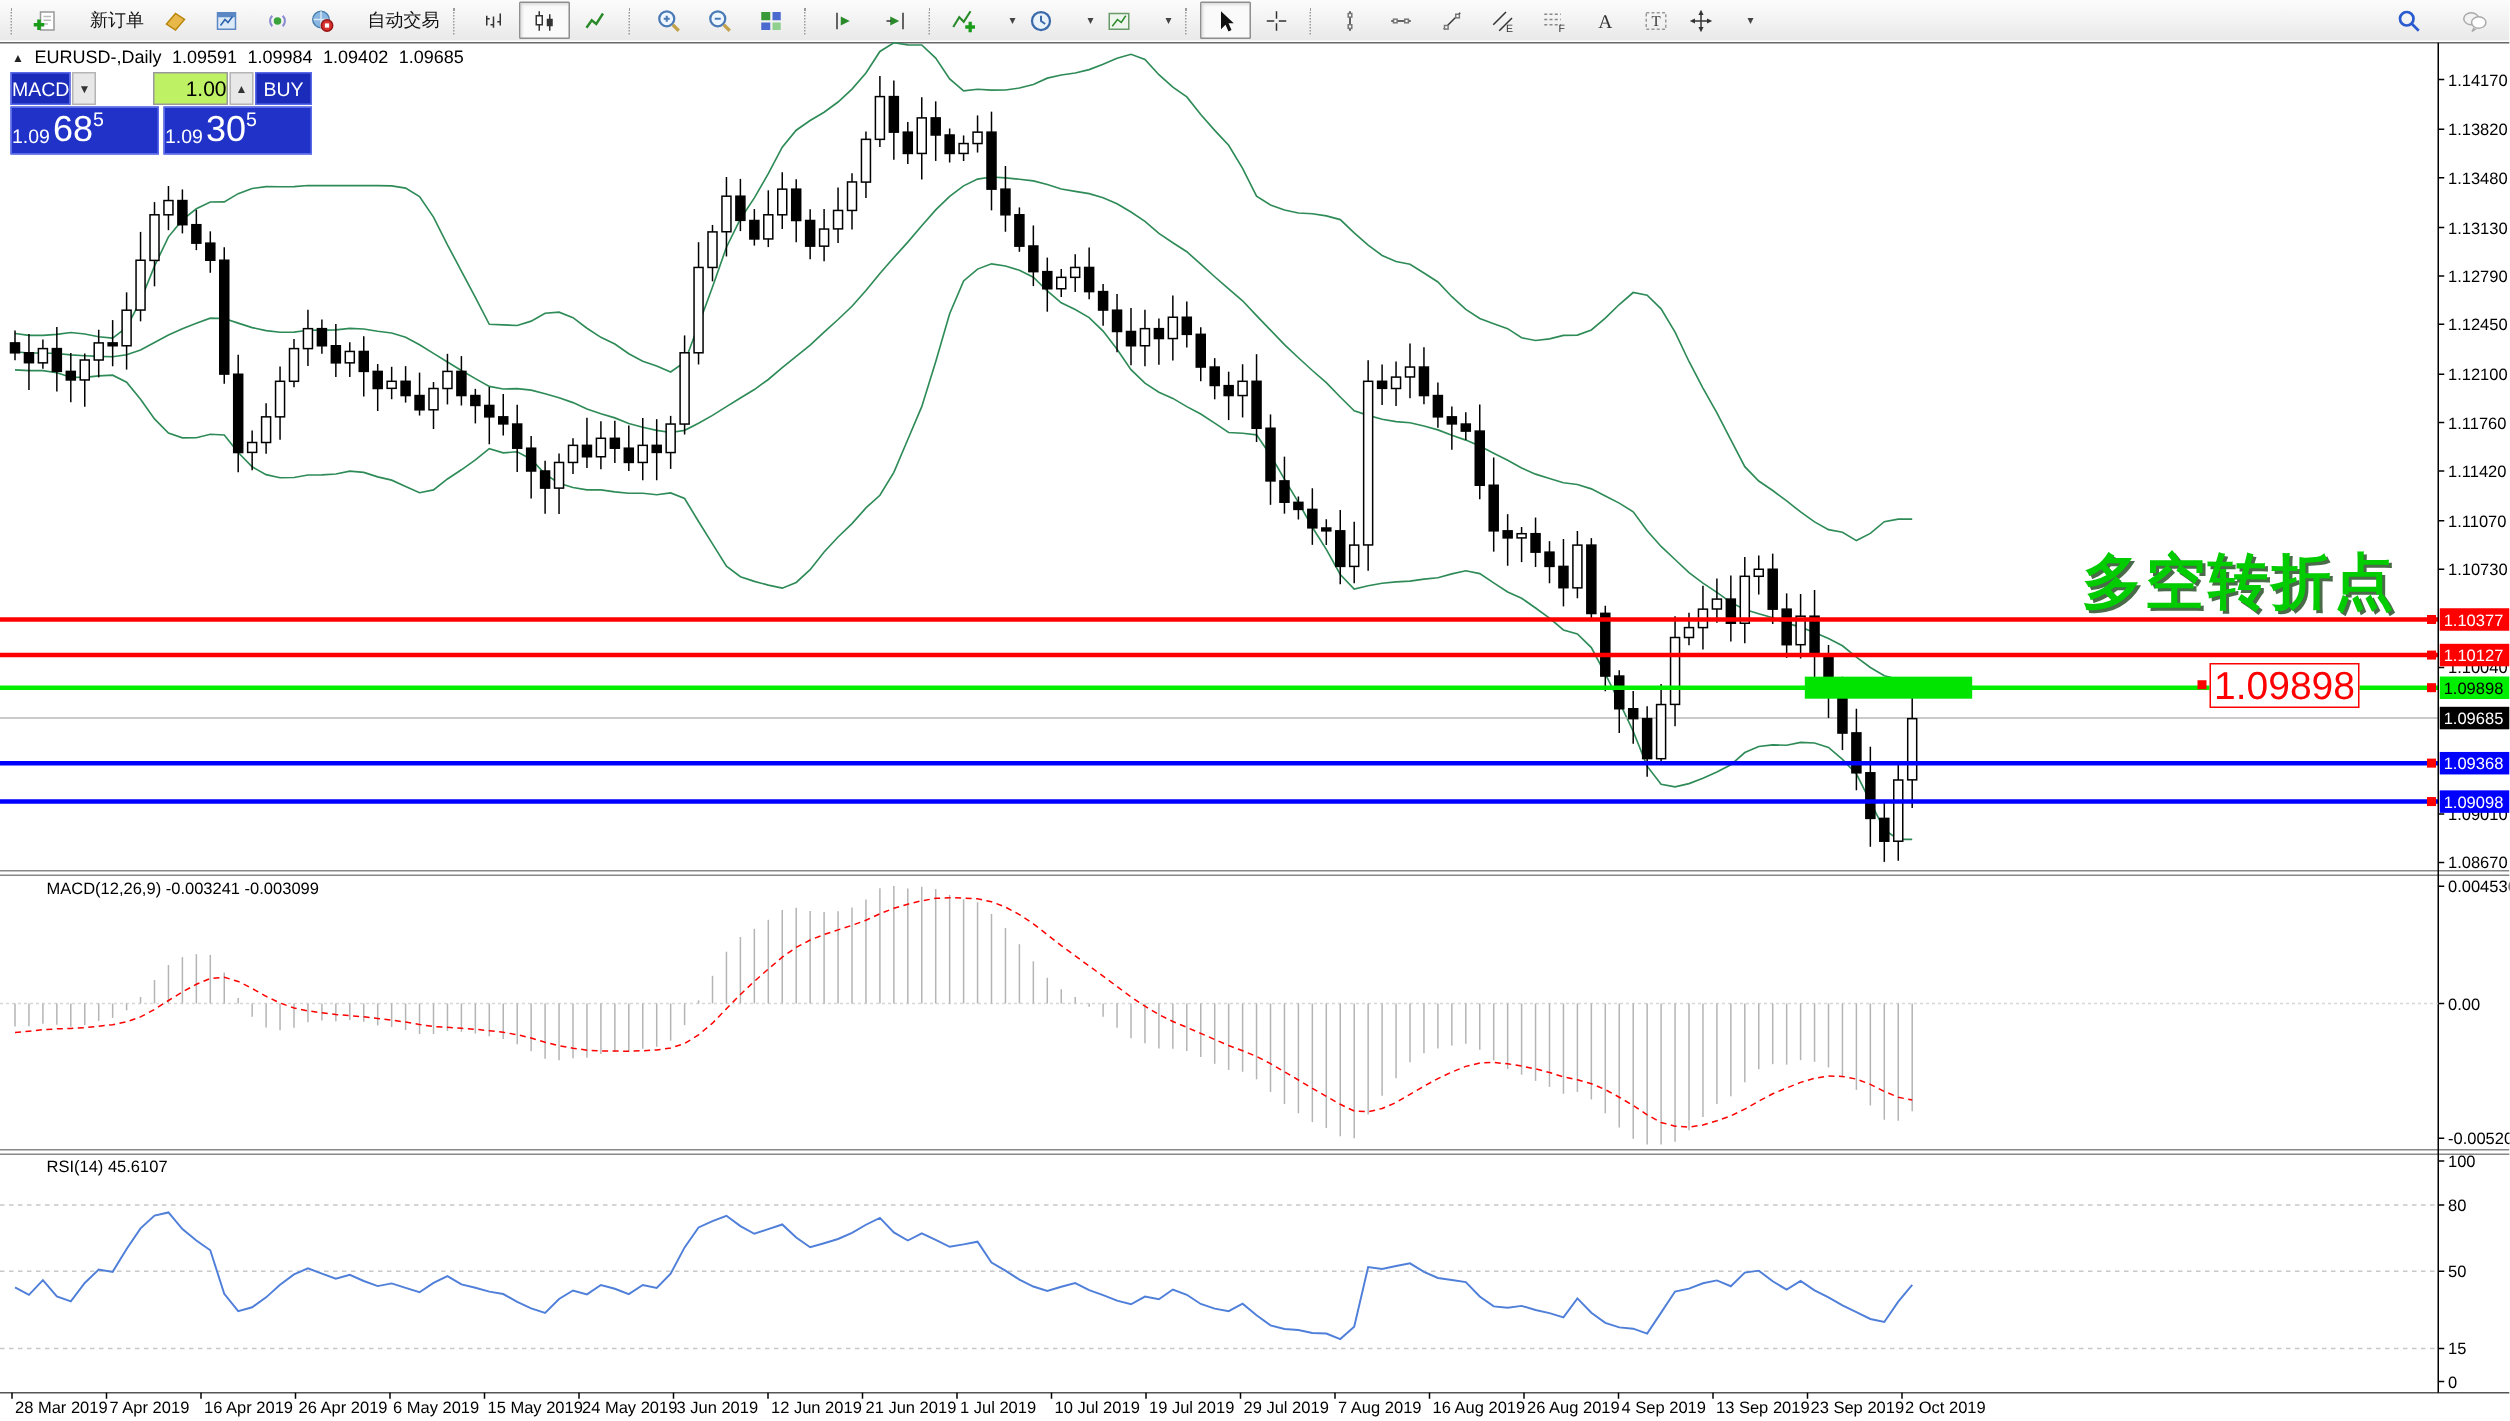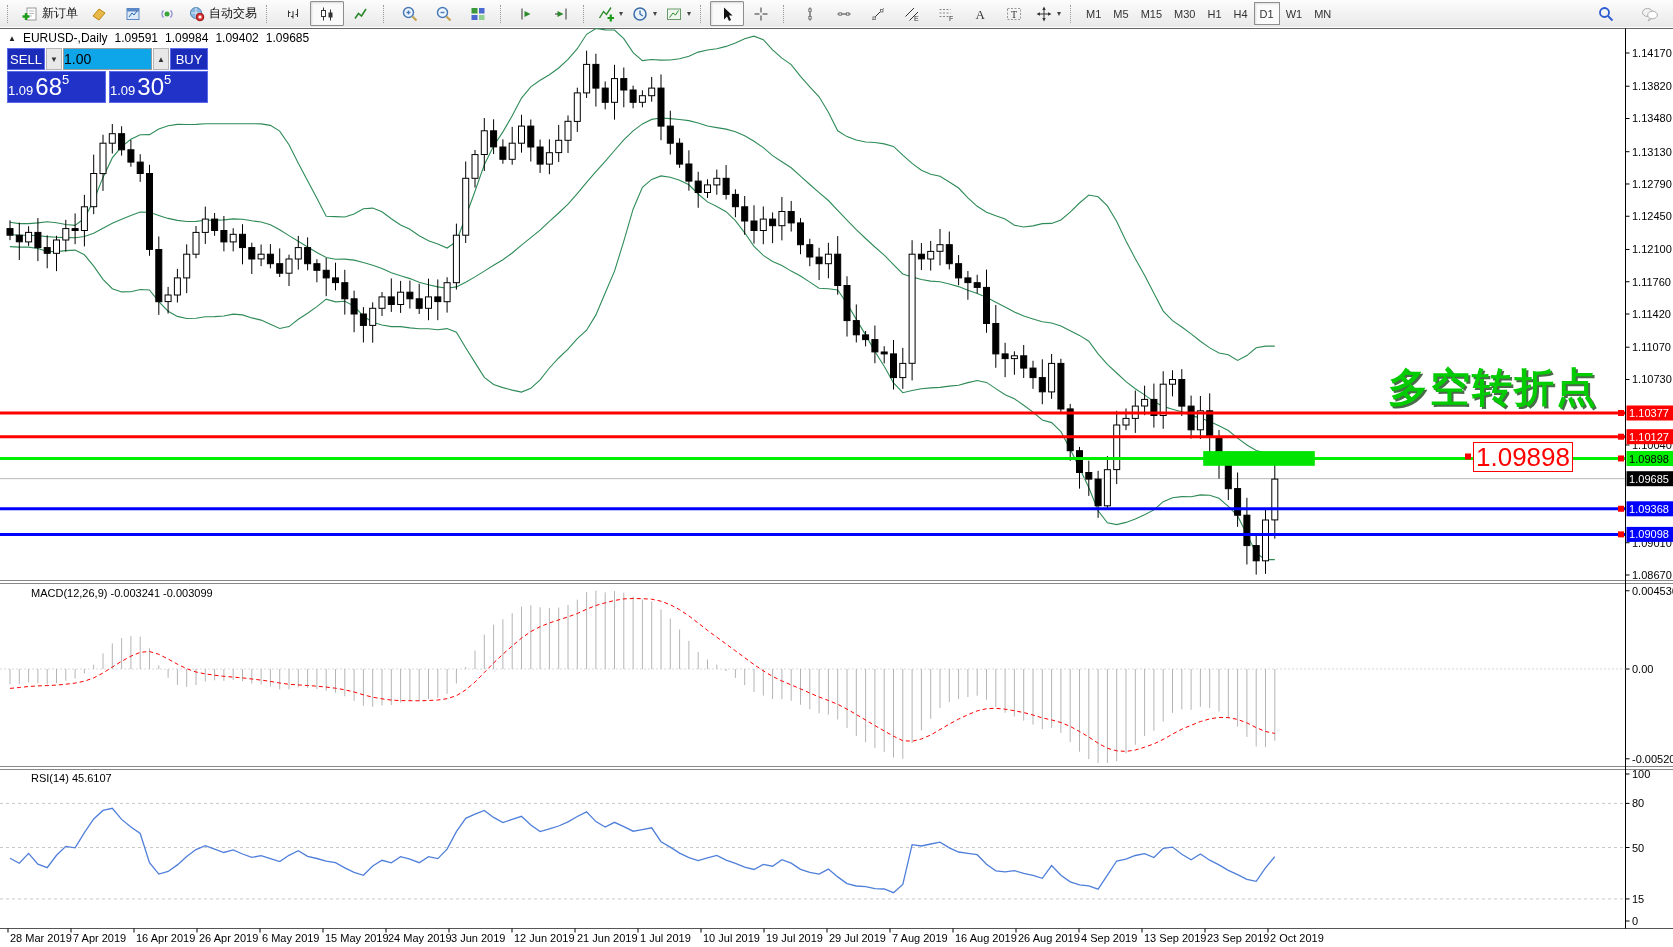--- a/index.html
+++ b/index.html
@@ -1,38 +1,38 @@
 <!DOCTYPE html>
 <html><head>
 <meta charset="utf-8">
 <style>
   html,body{margin:0;padding:0;}
   body{width:1673px;height:947px;background:#fff;font-family:"Liberation Sans",sans-serif;overflow:hidden;position:relative;}
   
   .toolbar{position:absolute;top:0;left:0;width:1673px;height:27px;background:linear-gradient(#fcfcfc,#e9e9e9);display:flex;align-items:center;padding:0 2px;box-sizing:border-box;z-index:6;}
   .tgroup{display:flex;align-items:center;height:27px;}
   .grip{width:6px;height:18px;border-left:1px dotted #9a9a9a;margin:0 3px 0 5px;}
-  .tbtn{height:23px;min-width:26px;display:flex;align-items:center;justify-content:center;gap:3px;padding:0 3px;border:1px solid transparent;border-radius:1px;font-size:12px;color:#111;cursor:default;}
+  .tbtn{height:23px;min-width:26px;display:flex;align-items:center;justify-content:center;gap:21px;padding:0 3px;border:1px solid transparent;border-radius:1px;font-size:12px;color:#111;cursor:default;}
   .tbtn.active{background:#fafafa;border:1px solid #8f8f8f;box-shadow:inset 1px 1px 2px #d8d8d8;}
   .tbtn .dd{font-size:8px;color:#444;margin-left:1px;}
   .tbtn svg{display:block;}
   .tf-btn{height:21px;padding:0 5px;font-size:11px;color:#333;border:1px solid transparent;display:flex;align-items:center;}
   .tf-btn.active{background:#fbfbfb;border:1px solid #8f8f8f;box-shadow:inset 1px 1px 2px #ddd;}
   .toolbar-right{position:absolute;right:6px;top:0;height:27px;display:flex;align-items:center;gap:10px;}
   
   .chart-svg{position:absolute;top:0;left:0;z-index:1;}
   .chart-title{position:absolute;top:31px;left:8px;font-size:12px;color:#000;display:flex;gap:7px;z-index:3;align-items:center;}
   .chart-title .tri{font-size:8px;color:#222;}
   .sub-label{position:absolute;font-size:11px;color:#000;z-index:3;padding-left:23px;}
   
   .trade-panel{position:absolute;left:7px;top:48px;width:201px;z-index:4;font-family:"Liberation Sans",sans-serif;}
   .tp-top{display:flex;height:22px;gap:1px;margin-bottom:1px;}
   .tp-btn{background:#1c2cba;border:1px solid #5b6ae8;color:#fff;font-size:13px;display:flex;align-items:center;justify-content:center;flex:0 0 38px;box-sizing:border-box;}
   .tp-spin{background:#e8e8e8;border:1px solid #b5b5b5;color:#333;font-size:8px;display:flex;align-items:center;justify-content:center;flex:0 0 16px;box-sizing:border-box;}
-  .tp-vol{flex:1;border:1px solid #9a9a9a;background:#0ea5e9;font-size:14px;text-align:left;font-family:"Liberation Sans",sans-serif;padding:0;min-width:0;}
+  .tp-vol{flex:1;border:1px solid #9a9a9a;background:#bef264;font-size:14px;text-align:right;font-family:"Liberation Sans",sans-serif;padding:0;min-width:0;margin-left:37px;}
   .tp-prices{display:flex;gap:3px;height:32px;}
   .tp-price{flex:1;background:#2032c8;border:1px solid #5b6ae8;color:#fff;display:flex;align-items:flex-end;padding-bottom:1px;box-sizing:border-box;}
   .tp-small{font-size:13px;line-height:20px;margin-right:2px;}
   .tp-big{font-size:24px;line-height:28px;font-weight:normal;}
   .tp-sup{font-size:13px;line-height:13px;align-self:flex-start;margin-top:1px;}
   
   .anno-cn{position:absolute;left:1388px;top:360px;font-size:40px;font-weight:bold;letter-spacing:2px;z-index:3;text-shadow:2px 2px 0 #4a6a4a;}
   .anno-pricebox{position:absolute;left:1473px;top:442px;width:98px;height:28px;border:1px solid #ff0000;background:#fff;color:#ff0000;font-size:26px;display:flex;align-items:center;justify-content:center;z-index:3;}
 </style>
 </head>
@@ -769,32 +769,20 @@
         <svg width="18" height="18" viewBox="0 0 18 18" fill="none" stroke-width="1">
           <path d="M9 3v12M3 9h12" stroke="#333"></path>
           <polygon points="9,1.5 7.3,5 10.7,5" fill="#333"></polygon>
           <polygon points="9,16.5 7.3,13 10.7,13" fill="#333"></polygon>
           <polygon points="1.5,9 5,7.3 5,10.7" fill="#333"></polygon>
           <polygon points="16.5,9 13,7.3 13,10.7" fill="#333"></polygon>
         </svg>
         <span class="dd">▾</span>
       </div>
     </div>
-    <div class="tgroup">
-      <div class="grip"></div>
-      <div class="tf-btn">M1</div>
-      <div class="tf-btn">M5</div>
-      <div class="tf-btn">M15</div>
-      <div class="tf-btn">M30</div>
-      <div class="tf-btn">H1</div>
-      <div class="tf-btn">H4</div>
-      <div class="tf-btn active">D1</div>
-      <div class="tf-btn">W1</div>
-      <div class="tf-btn">MN</div>
-    </div>
     <div class="toolbar-right" id="toolbar-right">
       <div class="tbtn">
         <svg width="18" height="18" viewBox="0 0 18 18" fill="none" stroke-width="1">
           <circle cx="7.5" cy="7.5" r="4.5" fill="none" stroke="#2a5ad0" stroke-width="1.8"></circle>
           <path d="M11 11l4.5 4.5" stroke="#2a5ad0" stroke-width="1.8"></path>
         </svg>
       </div>
       <div class="tbtn">
         <svg width="18" height="18" viewBox="0 0 18 18" fill="none" stroke-width="1">
           <ellipse cx="6.5" cy="7.5" rx="5" ry="4" fill="#f2f2f2" stroke="#aaa"></ellipse>
@@ -809,21 +797,21 @@
   <span class="tri">▲</span>
   <span>EURUSD-,Daily</span>
   <span>1.09591</span>
   <span>1.09984</span>
   <span>1.09402</span>
   <span>1.09685</span>
 </div>
 
 <div class="trade-panel">
   <div class="tp-top">
-    <div class="tp-btn">SELL</div>
+    <div class="tp-btn">MACD</div>
     <div class="tp-spin">▼</div>
     <input class="tp-vol" value="1.00" style="">
     <div class="tp-spin">▲</div>
     <div class="tp-btn">BUY</div>
   </div>
   <div class="tp-prices">
     <div class="tp-price">
       <span class="tp-small">1.09</span>
       <span class="tp-big">68</span>
       <span class="tp-sup">5</span>

